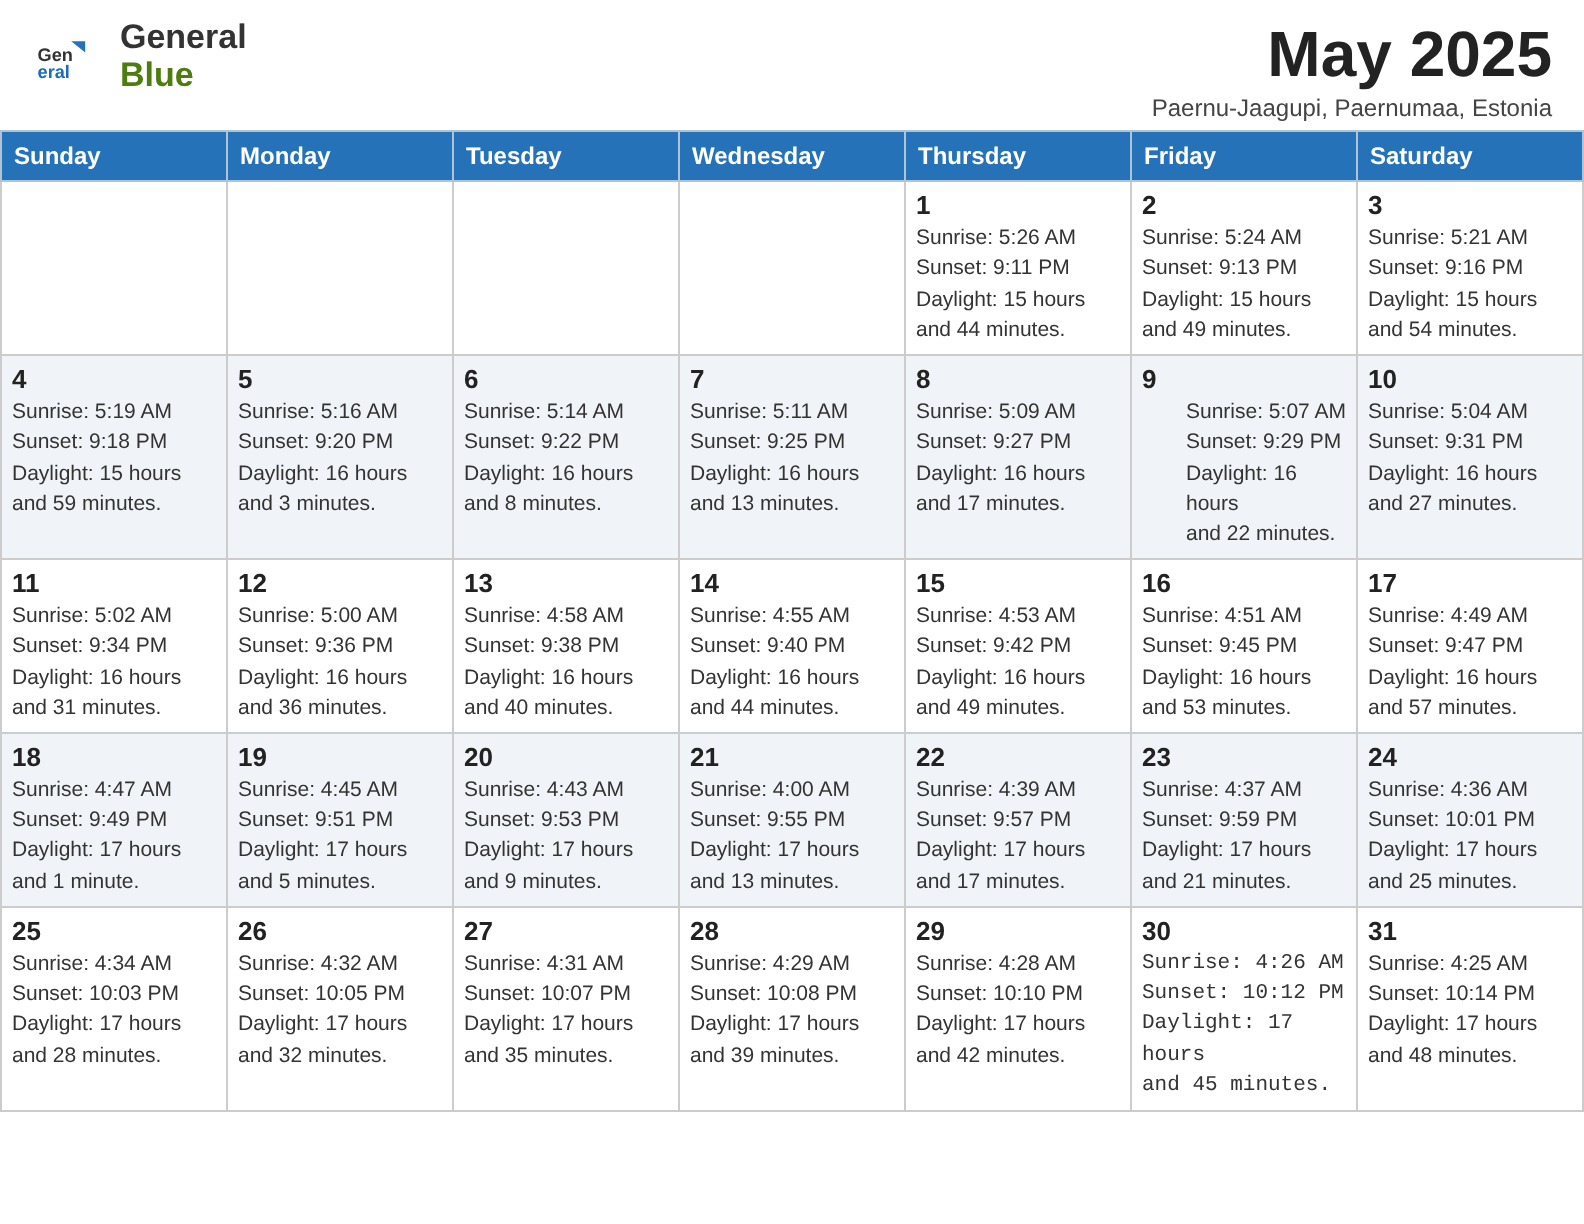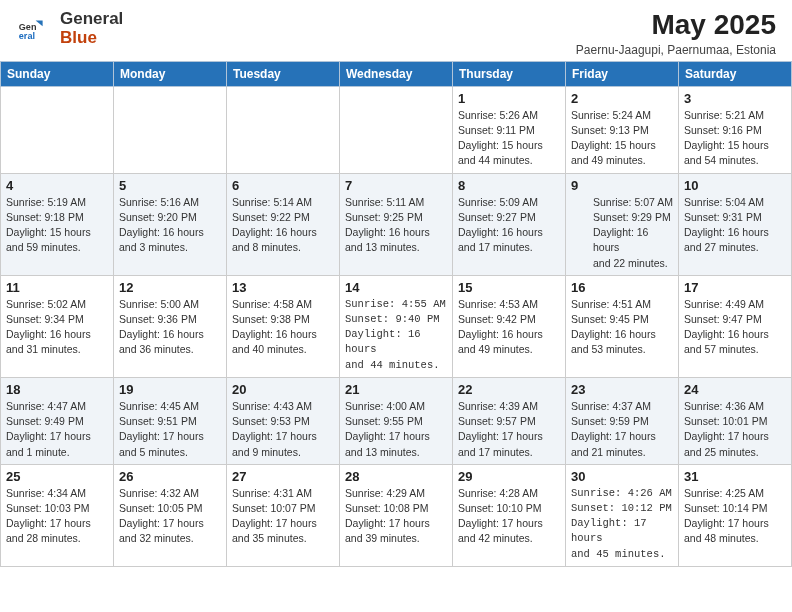--- a/index.html
+++ b/index.html
@@ -27,31 +27,31 @@
       line-height: 1.1;
     }
     .logo-general {
       font-size: 17px;
       font-weight: bold;
       color: #333;
     }
     .logo-blue {
       font-size: 17px;
       font-weight: bold;
-      color: #c2410c;
+      color: #4d7c0f;
     }
     .logo-icon {
       width: 28px;
       height: 28px;
     }
     .title-block {
       text-align: right;
     }
     .cal-title {
-      font-size: 28px;
+      font-size: 32px;
       font-weight: bold;
       color: #222;
       line-height: 1.1;
     }
     .cal-subtitle {
       font-size: 12px;
       color: #444;
       margin-top: 2px;
     }
     .calendar {
@@ -226,21 +226,21 @@
         </td>
         <td>
           <span class="day-num">13</span>
           <div class="day-info" style="white-space: pre-line;">Sunrise: 4:58 AM
 Sunset: 9:38 PM
 Daylight: 16 hours
 and 40 minutes.</div>
         </td>
         <td>
           <span class="day-num">14</span>
-          <div class="day-info" style="white-space: pre-line; font-family: Liberation Mono, monospace;">Sunrise: 4:55 AM
+          <div class="day-info" style="white-space: pre-line;">Sunrise: 4:55 AM
 Sunset: 9:40 PM
 Daylight: 16 hours
 and 44 minutes.</div>
         </td>
         <td>
           <span class="day-num">15</span>
           <div class="day-info" style="white-space: pre-line;">Sunrise: 4:53 AM
 Sunset: 9:42 PM
 Daylight: 16 hours
 and 49 minutes.</div>

